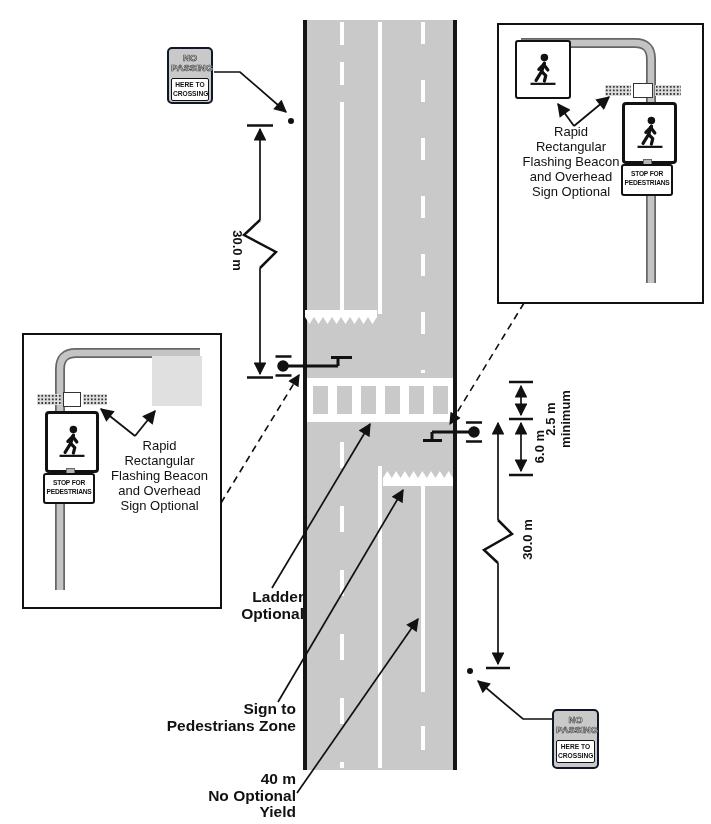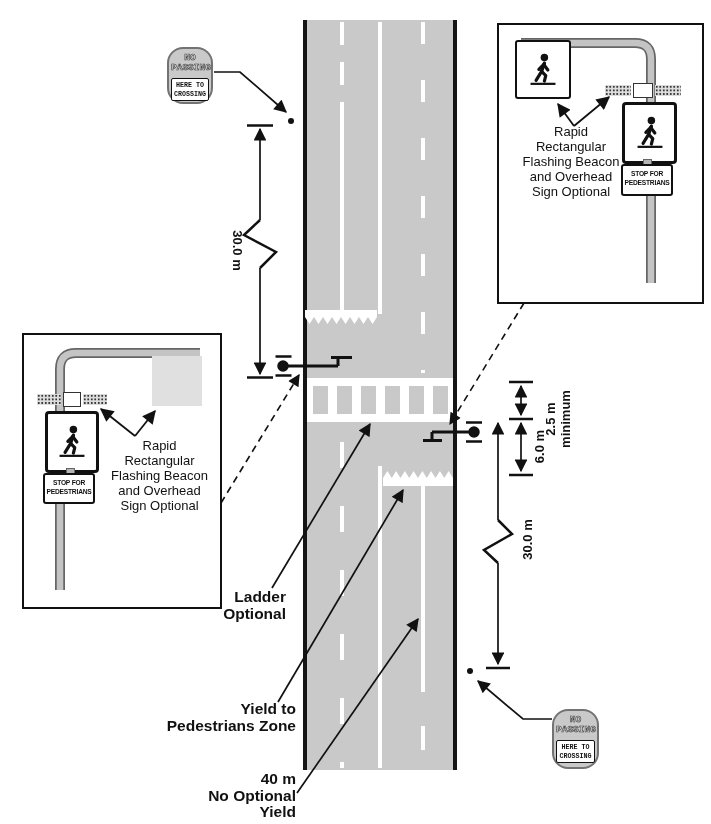--- a/index.html
+++ b/index.html
@@ -24,21 +24,21 @@
   .ghost-sign{background:#e0e0e0;}
   .stop-sign{background:#fff;border:2px solid #111;border-radius:3px;text-align:center;
     font-weight:bold;font-size:7px;line-height:8.5px;letter-spacing:-0.2px;padding-top:4px;box-sizing:border-box;}
   .stop-sign span{display:block;transform:scaleX(.95);}
   .beacon-dots{background-color:#ddd;
     background-image:radial-gradient(circle,#333 0.9px,transparent 1.1px);
     background-size:3.5px 3.6px;}
   .beacon-center{background:#fff;border:1.5px solid #333;box-sizing:border-box;}
   .sign-connector{background:#b5b5b5;border:1px solid #666;box-sizing:border-box;}
   
-  .np-sign{background:#c9c9c9;border:2px solid #737373;border-radius:16px;box-sizing:border-box;padding:2px;font-family:Liberation Mono, monospace;}
+  .np-sign{background:#c9c9c9;border:2px solid #0f172a;border-radius:5px;box-sizing:border-box;padding:2px;}
   .np-top{text-align:center;font-weight:bold;font-size:9.5px;line-height:10px;
     color:#e6e6e6;-webkit-text-stroke:0.6px #3a3a3a;padding-top:2px;height:24px;}
   .np-top span{display:block;}
   .np-bottom{margin-top:1px;background:#fff;border:1.5px solid #111;border-radius:2px;
     text-align:center;font-weight:bold;font-size:7px;line-height:8.5px;padding:2px 0;}
   .np-bottom span{display:block;transform:scaleX(.95);}
   
   .big-label{font-weight:bold;font-size:15.5px;line-height:16.5px;text-align:right;}
   .big-label span{display:block;}
   .dim-text{font-weight:bold;font-size:13px;line-height:15px;text-align:center;white-space:nowrap;}
@@ -232,26 +232,26 @@
     <span>2.5 m</span>
     <span>minimum</span>
   </div>
   <div class="abs dim-text" style="left:509px;top:439px;width:60px;transform:rotate(-90deg);">
     <span>6.0 m</span>
   </div>
   <div class="abs dim-text" style="left:497px;top:532px;width:60px;transform:rotate(-90deg);">
     <span>30.0 m</span>
   </div>
 
-  <div class="abs big-label" style="left:166px;top:589px;width:120px;">
+  <div class="abs big-label" style="left:184px;top:589px;width:120px;">
     <span>Ladder</span>
     <span>Optional</span>
   </div>
   <div class="abs big-label" style="left:166px;top:701px;width:130px;">
-    <span>Yield to</span>
+    <span>Sign to</span>
     <span>Pedestrians Zone</span>
   </div>
   <div class="abs big-label" style="left:176px;top:771px;width:120px;">
     <span>40 m</span>
     <span>No Optional</span>
     <span>Yield</span>
   </div>
 
 </div>
 

